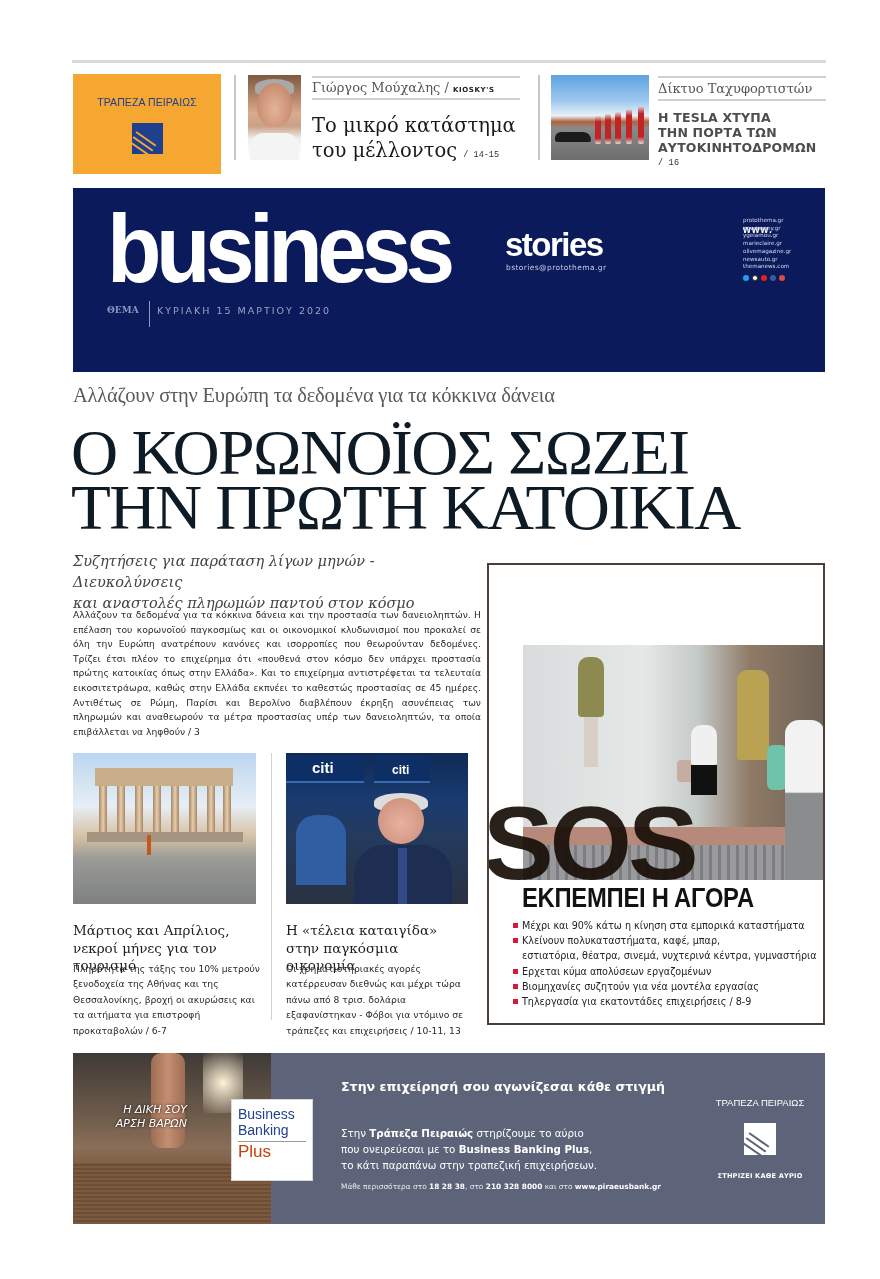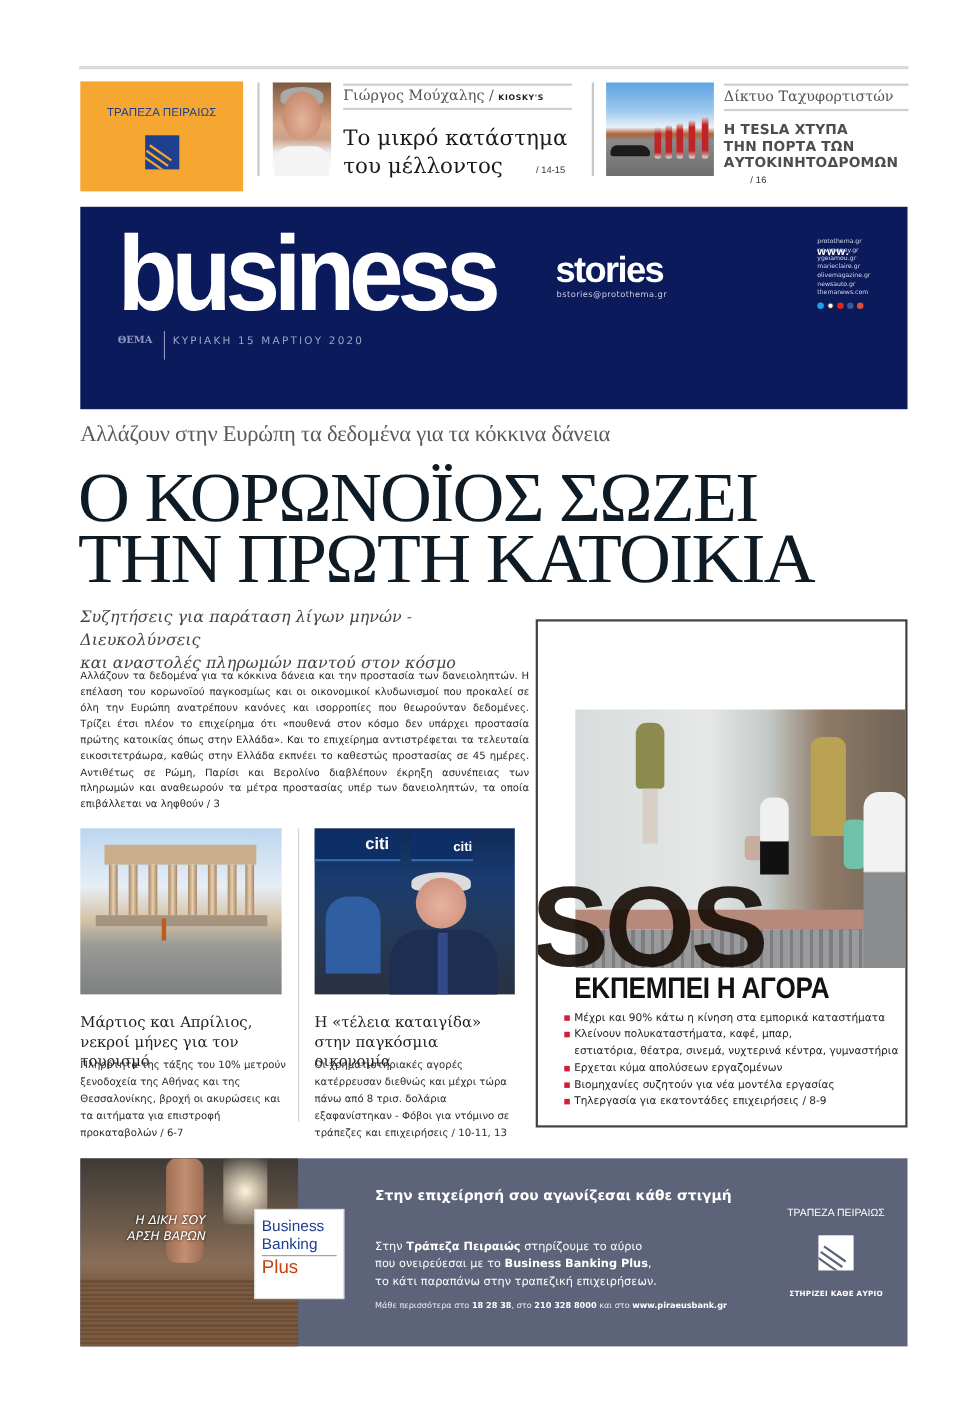--- a/index.html
+++ b/index.html
@@ -19,21 +19,21 @@
   .teaser-photo { position: absolute; overflow: hidden; }
   .portrait { left: 248px; top: 75px; width: 53px; height: 85px; background: linear-gradient(180deg,#7a5a40 0%,#b48366 25%,#d9ab8e 45%,#caa086 60%,#efefef 75%,#ffffff 100%); }
   .portrait .head { position:absolute; left: 9px; top: 8px; width: 35px; height: 44px; border-radius: 50% 50% 45% 45%; background: radial-gradient(ellipse at 50% 60%, #e3b49a 0%, #c98d70 70%, #b0745a 100%); }
   .portrait .hair { position:absolute; left: 7px; top: 4px; width: 39px; height: 16px; border-radius: 50% 50% 20% 20%; background: #a9a9a9; }
   .portrait .shirt { position:absolute; left: 2px; top: 58px; width: 49px; height: 30px; background: #f4f4f4; border-radius: 14px 14px 0 0; }
 
   .teaser-rule { position: absolute; height: 2px; background: #cfcfcf; }
   .kicker-serif { position: absolute; font-family: "DejaVu Serif", serif; font-size: 13px; color: #555; white-space: nowrap; }
   .kicker-serif b { font-family: "DejaVu Sans", sans-serif; font-size: 7px; font-weight: bold; color: #222; letter-spacing: 0.6px; }
   .teaser-title { position: absolute; font-family: "DejaVu Serif", serif; font-size: 19.5px; line-height: 25px; color: #1a1a1a; }
-  .pg { font-family: Liberation Sans, sans-serif; font-size: 8.5px; color: #333; margin-left: 24px; }
+  .pg { font-family: Liberation Mono, monospace; font-size: 8.5px; color: #333; }
 
   .tesla-photo { left: 551px; top: 75px; width: 98px; height: 85px; background: linear-gradient(180deg,#5ea3e0 0%,#9cc8ef 30%,#e9f1f8 48%,#b0623a 55%,#8a8a8a 62%,#6e6e6e 100%); }
   .tesla-photo .charger { position:absolute; bottom: 16px; width: 6px; height: 28px; background: linear-gradient(180deg,#d9d9d9 0%,#c12424 20%,#c12424 80%,#d9d9d9 100%); border-radius: 2px; }
   .tesla-photo .car { position:absolute; left: 4px; bottom: 18px; width: 36px; height: 10px; background: #1b1b1b; border-radius: 6px 8px 2px 2px; }
   .tesla-title { position: absolute; left: 658px; top: 110px; font-family: "DejaVu Sans", sans-serif; font-weight: bold; font-size: 12.5px; line-height: 15px; color: #4d4d4d; letter-spacing: 0.2px; }
 
   
   .masthead { position: absolute; left: 73px; top: 188px; width: 752px; height: 184px; background: #0b1a5a; }
   .mh-business { position: absolute; left: 34px; top: 6px; font-family: "Liberation Sans", sans-serif; font-weight: bold; font-size: 97px; line-height: 110px; color: #ffffff; letter-spacing: -6px; transform: scaleX(0.92); transform-origin: left; }
   .mh-stories { position: absolute; left: 432px; top: 38px; font-family: "Liberation Sans", sans-serif; font-weight: bold; font-size: 33px; color: #ffffff; letter-spacing: -1.5px; }
@@ -56,21 +56,21 @@
 
   
   .acropolis { position: absolute; left: 73px; top: 753px; width: 183px; height: 151px; overflow: hidden; background: linear-gradient(180deg,#bcd6ef 0%,#e6eef6 35%,#d6c2a6 55%,#9b9b97 70%,#7d7f82 100%); }
   .acropolis .pediment { position:absolute; left: 22px; top: 15px; width: 138px; height: 18px; background: #c9ae8a; }
   .acropolis .col { position:absolute; top: 33px; width: 8px; height: 46px; background: linear-gradient(90deg,#a88562,#e5cfaf,#a88562); }
   .acropolis .base { position:absolute; left: 14px; top: 79px; width: 156px; height: 10px; background: #a59480; }
   .acropolis .person { position:absolute; left: 74px; top: 82px; width: 4px; height: 20px; background: #c2591c; }
 
   .nyse { position: absolute; left: 286px; top: 753px; width: 182px; height: 151px; overflow: hidden; background: linear-gradient(180deg,#0f2a55 0%,#1a3b70 30%,#233b5e 55%,#2a3142 100%); }
   .nyse .screen { position:absolute; top: 3px; height: 27px; background: #0d2f66; border-bottom: 2px solid #3a6ab0; }
-  .nyse .citi { position:absolute; font-family: "Liberation Sans", sans-serif; font-weight: bold; color: #ffffff; margin-left: 20px; }
+  .nyse .citi { position:absolute; font-family: "Liberation Sans", sans-serif; font-weight: bold; color: #ffffff; }
   .nyse .man { position:absolute; left: 92px; top: 45px; width: 46px; height: 46px; border-radius: 50%; background: radial-gradient(circle at 50% 55%,#e7b2a0,#c98a75); }
   .nyse .hair { position:absolute; left: 88px; top: 40px; width: 54px; height: 18px; border-radius: 50% 50% 30% 30%; background: #dcdcdc; }
   .nyse .suit { position:absolute; left: 68px; top: 92px; width: 98px; height: 60px; background: #1e2d52; border-radius: 30px 30px 0 0; }
   .nyse .tie { position:absolute; left: 112px; top: 95px; width: 9px; height: 56px; background: #344a86; }
   .nyse .trader2 { position:absolute; left: 10px; top: 62px; width: 50px; height: 70px; background: #2f5ea3; border-radius: 20px 20px 0 0; }
 
   .story-title { position: absolute; font-family: "DejaVu Serif", serif; font-size: 13.5px; line-height: 17.5px; color: #1e1e1e; }
   .story-body { position: absolute; font-size: 9.2px; line-height: 15.4px; color: #2b2b2b; }
 
   .col-sep { position: absolute; left: 271px; top: 753px; width: 1px; height: 267px; background: #d2d2d2; }

